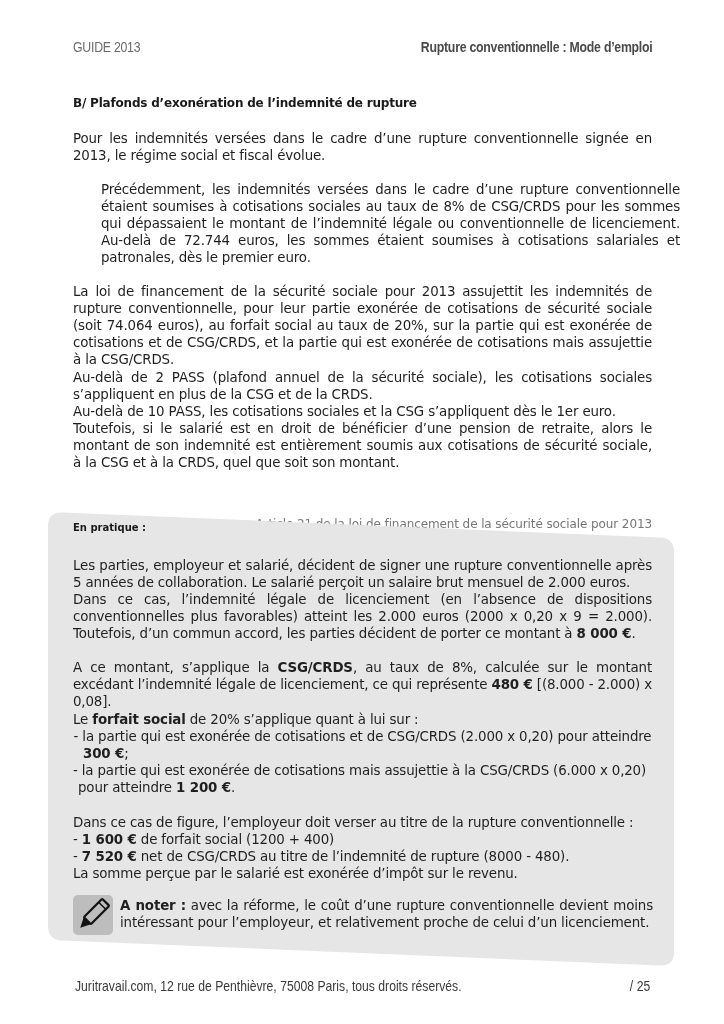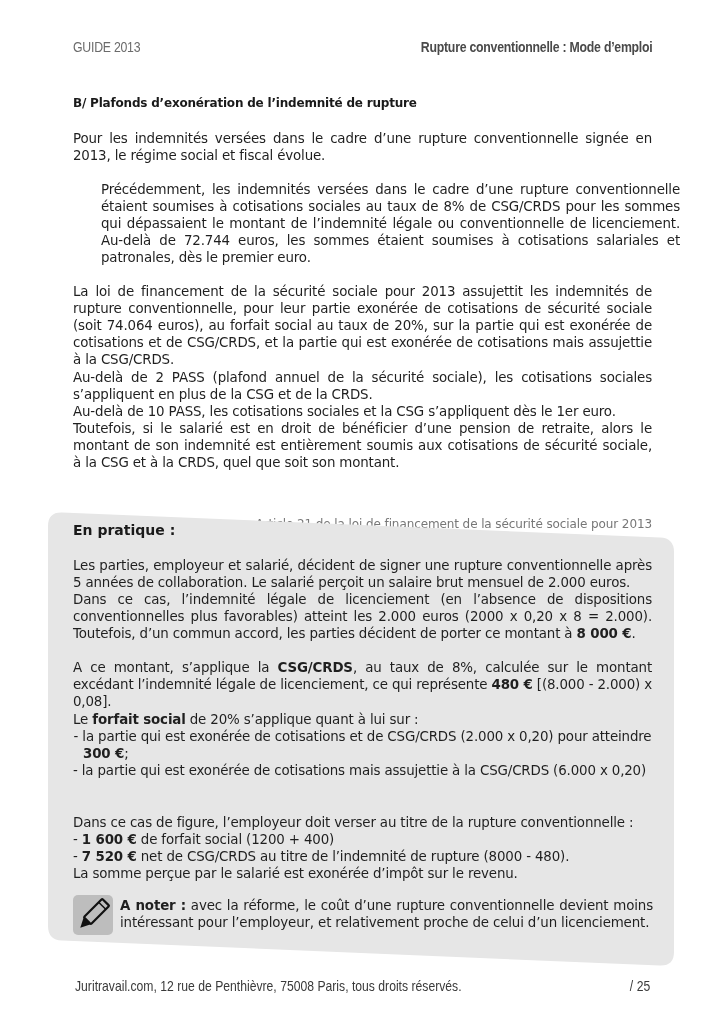--- a/index.html
+++ b/index.html
@@ -16,21 +16,21 @@
   .content { position: absolute; left: 73px; width: 579px; font-size: 13.4px; line-height: 17px; letter-spacing: -0.15px; }
   .section-title { position: absolute; left: 73px; top: 96px; font-size: 12px; font-weight: bold; color: #1a1a1a; letter-spacing: -0.2px; }
   p { margin: 0; text-align: justify; }
   .p1 { top: 130px; }
   .p2 { top: 181px; margin-left: 28px; }
   .p3 { top: 283px; }
   .p4 { top: 369px; }
   .citation { position: absolute; right: 72px; top: 517px; font-size: 12px; color: #777777; letter-spacing: -0.1px; }
 
   .box-shape { position: absolute; left: 0; top: 0; }
-  .box-title { position: absolute; left: 73px; top: 522px; font-size: 14px; font-weight: bold; color: #1a1a1a; }
+  .box-title { position: absolute; left: 73px; top: 522px; font-size: 10px; font-weight: bold; color: #1a1a1a; }
   .b1 { top: 557px; }
   .b2 { top: 659px; }
   .b3 { top: 711px; }
   .b4 { top: 814px; }
   .indent1 { padding-left: 10px; }
   .indent2 { padding-left: 5px; }
   .note-icon { position: absolute; left: 73px; top: 895px; width: 40px; height: 40px; background: #bdbdbd; border-radius: 5px; }
   .note-text { position: absolute; left: 120px; top: 897px; width: 533px; font-size: 13.4px; line-height: 17px; letter-spacing: -0.15px; text-align: justify; }
   b { font-weight: bold; }
 </style>
@@ -54,30 +54,31 @@
 <div class="citation">Article 21 de la loi de financement de la sécurité sociale pour 2013</div>
 
 <svg class="box-shape" width="724" height="1024">
   <path d="M 62 512.5 L 660 537.5 Q 674 538 674 552 L 674 952 Q 674 966 660 965.5 L 62 940.5 Q 48 940 48 926 L 48 526 Q 48 512 62 512.5 Z" fill="#e6e6e6"></path>
 </svg>
 
 <div class="box-title">En pratique :</div>
 
 <div class="content b1">
   <p>Les parties, employeur et salarié, décident de signer une rupture conventionnelle après 5 années de collaboration. Le salarié perçoit un salaire brut mensuel de 2.000 euros.</p>
-  <p><span>Dans ce cas, l’indemnité légale de licenciement (en l’absence de dispositions conventionnelles plus favorables) atteint les 2.000 euros (2000 x 0,20 x 8 = 2.000). Toutefois, d’un commun accord, les parties décident de porter ce montant à </span><b>8 000 €</b><span>.</span></p>
+  <p><span>Dans ce cas, l’indemnité légale de licenciement (en l’absence de dispositions conventionnelles plus favorables) atteint les 2.000 euros (2000 x 0,20 x 9 = 2.000). Toutefois, d’un commun accord, les parties décident de porter ce montant à </span><b>8 000 €</b><span>.</span></p>
 </div>
 
 <p class="content b2"><span>A ce montant, s’applique la </span><b>CSG/CRDS</b><span>, au taux de 8%, calculée sur le montant excédant l’indemnité légale de licenciement, ce qui représente </span><b>480 €</b><span> [(8.000 - 2.000) x 0,08].</span></p>
 
 <div class="content b3">
   <p><span>Le </span><b>forfait social</b><span> de 20% s’applique quant à lui sur :</span></p>
   <p style="text-align:center">- la partie qui est exonérée de cotisations et de CSG/CRDS (2.000 x 0,20) pour atteindre</p>
   <p class="indent1" style="text-align:left"><b>300 €</b><span>;</span></p>
   <p style="text-align:left">- la partie qui est exonérée de cotisations mais assujettie à la CSG/CRDS (6.000 x 0,20)</p>
+  <p class="indent2" style="text-align:left"><span>pour atteindre </span><b>1 200 €</b><span>.</span></p>
 </div>
 
 <div class="content b4">
   <p style="text-align:left">Dans ce cas de figure, l’employeur doit verser au titre de la rupture conventionnelle :</p>
   <p style="text-align:left"><span>- </span><b>1 600 €</b><span> de forfait social (1200 + 400)</span></p>
   <p style="text-align:left"><span>- </span><b>7 520 €</b><span> net de CSG/CRDS au titre de l’indemnité de rupture (8000 - 480).</span></p>
   <p style="text-align:left">La somme perçue par le salarié est exonérée d’impôt sur le revenu.</p>
 </div>
 
 <div class="note-icon">

